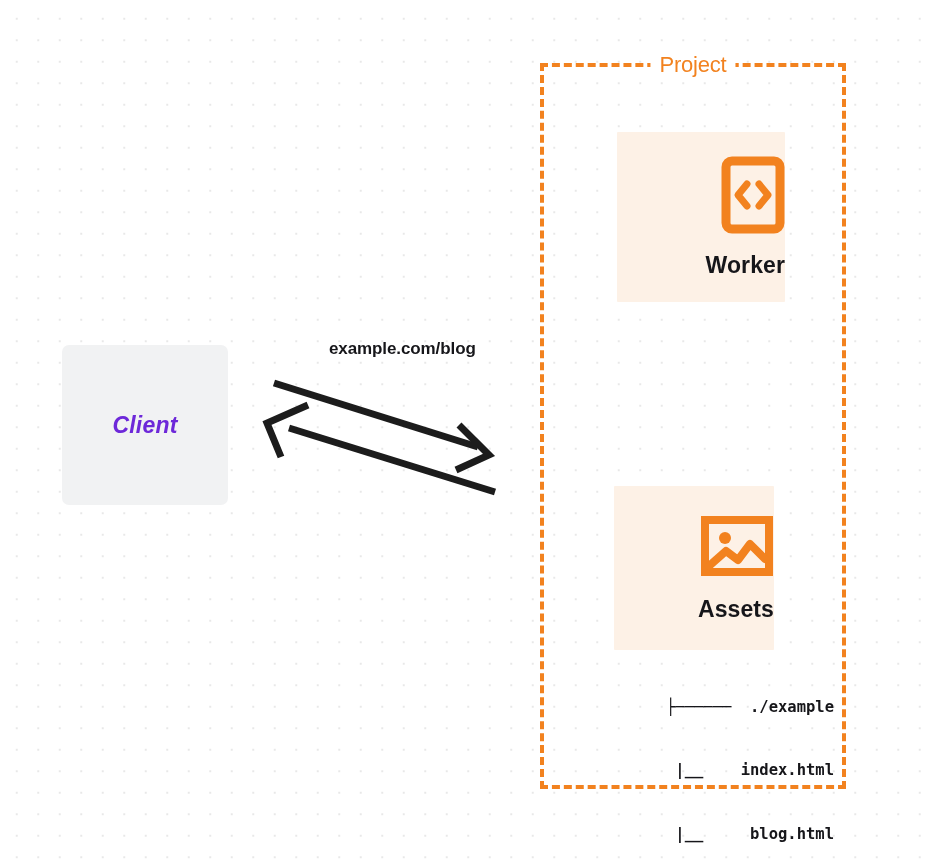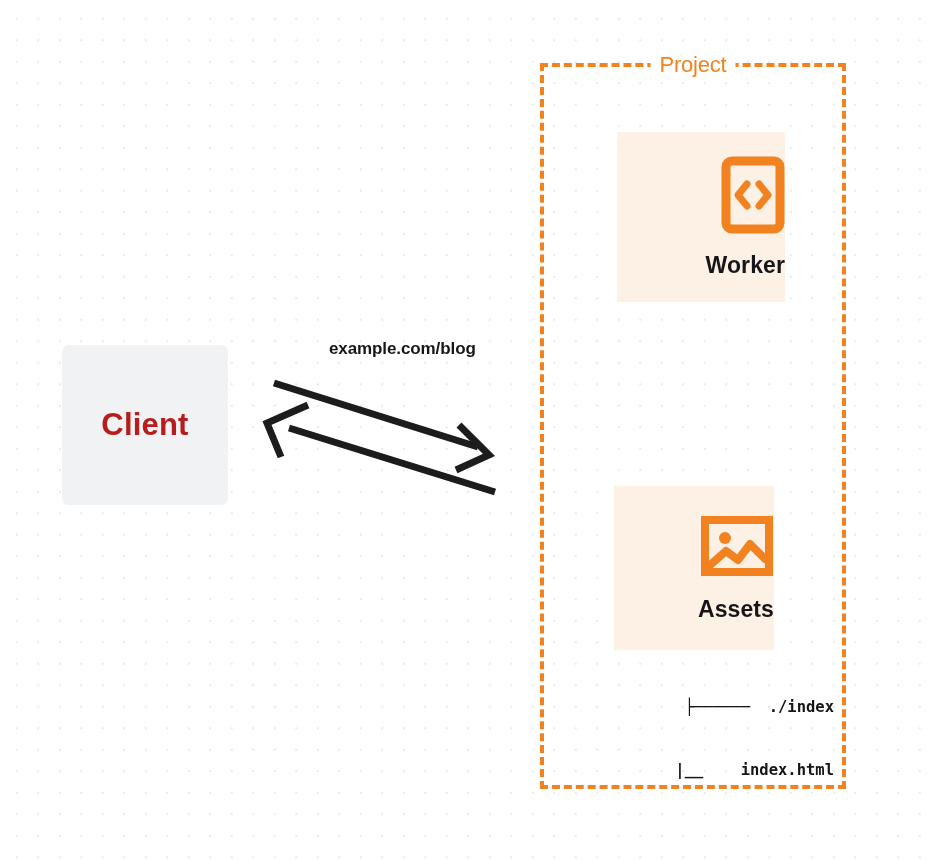--- a/index.html
+++ b/index.html
@@ -25,24 +25,25 @@
     top: 345px;
     width: 166px;
     height: 160px;
     background: #f1f2f3;
     border-radius: 7px;
     display: flex;
     align-items: center;
     justify-content: center;
   }
   #client-label {
-    font-size: 31px;
+    font-size: 23px;
     font-weight: bold;
-    color: #b91c1c;
+    color: #6d28d9;
     letter-spacing: 0.2px;
+    font-style: italic;
   }
 
   
   #arrows-svg {
     position: absolute;
     left: 0;
     top: 0;
     width: 938px;
     height: 860px;
     pointer-events: none;
@@ -177,18 +178,19 @@
       <svg width="74" height="64" viewBox="0 0 74 64">
         <rect x="5" y="6" width="64" height="52" fill="none" stroke="#f2821f" stroke-width="8"></rect>
         <circle cx="25" cy="24" r="6" fill="#f2821f"></circle>
         <polyline points="9,52 26,37 38,46 50,30 65,45" fill="none" stroke="#f2821f" stroke-width="8" stroke-linecap="round" stroke-linejoin="round"></polyline>
       </svg>
     </span>
     <span class="component-label">Assets</span>
   </div>
 
   <div id="file-tree">
-    <span class="tree-row">├──────  ./index</span>
+    <span class="tree-row">├──────  ./example</span>
     <span class="tree-row">       |__    index.html</span>
+    <span class="tree-row">       |__     blog.html</span>
     
   </div>
 
 </div>
 
 </body></html>

